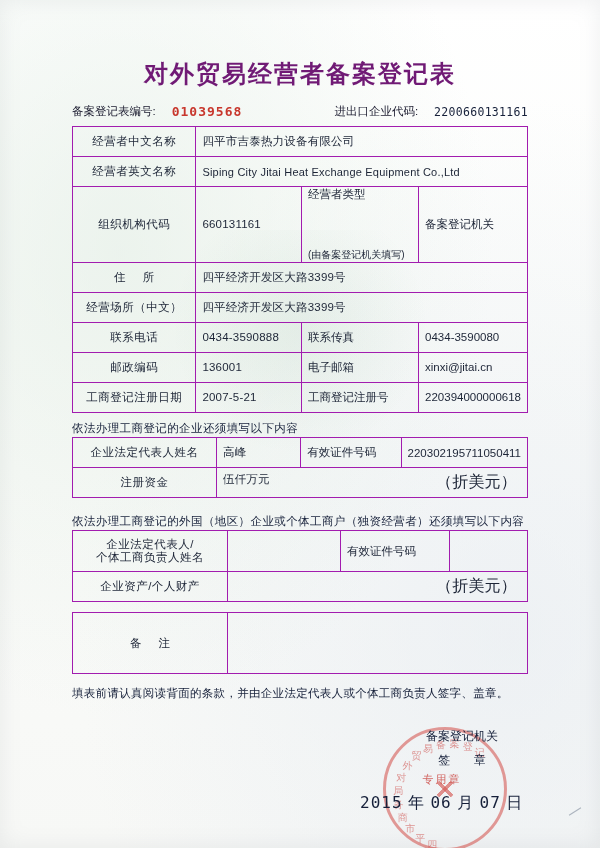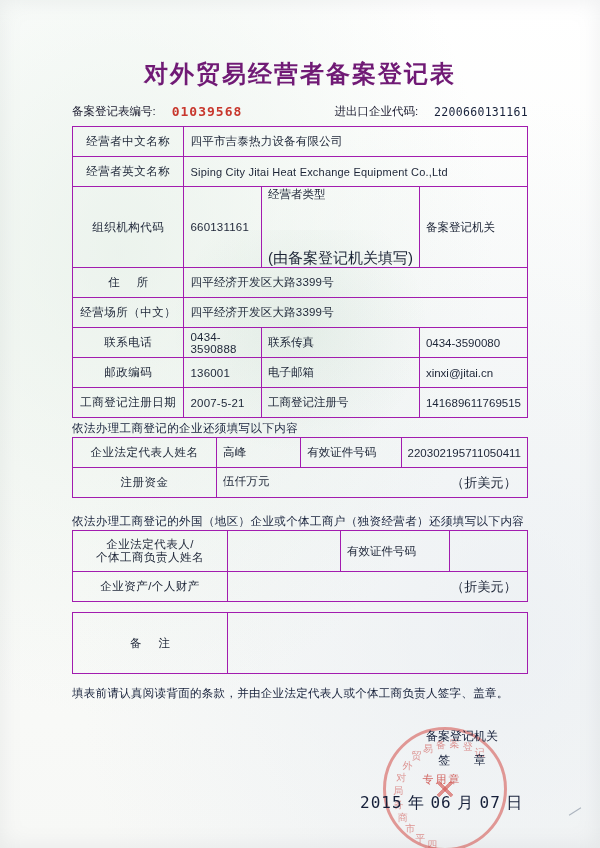--- a/index.html
+++ b/index.html
@@ -124,33 +124,33 @@
   td.val2 {
     padding-left: 10px;
     font-size: 11.5px;
   }
   .two-line {
     line-height: 1.15;
     font-size: 10.5px;
     text-align: center;
   }
   .two-line .l1 { display: block; }
-  .two-line .l2 { display: block; font-size: 15px; margin-top: 48px; }
+  .two-line .l2 { display: block; font-size: 10px; margin-top: 48px; }
 
   .section-note {
     position: absolute;
     left: 72px;
     font-size: 11.5px;
     color: #16203a;
     letter-spacing: 0.4px;
   }
 
   .rmb-note {
     float: right;
-    font-size: 13px;
+    font-size: 16px;
     color: #1c2436;
     padding-right: 4px;
   }
 
   .footnote {
     position: absolute;
     left: 72px;
     top: 686px;
     font-size: 11.5px;
     color: #16203a;
@@ -314,21 +314,21 @@
     <tr>
       <td class="lbl">邮政编码</td>
       <td class="val">136001</td>
       <td class="lbl2">电子邮箱</td>
       <td class="val2">xinxi@jitai.cn</td>
     </tr>
     <tr>
       <td class="lbl">工商登记注册日期</td>
       <td class="val">2007-5-21</td>
       <td class="lbl2">工商登记注册号</td>
-      <td class="val2">141689611769515</td>
+      <td class="val2">220394000000618</td>
     </tr>
   </tbody>
     </table>
 
   <div class="section-note" style="top:421px;">依法办理工商登记的企业还须填写以下内容</div>
 
   <table class="form" style="top:437px;padding-left:33px;">
     <tbody>
         <tr>
       <td class="lbl" style="width:142px">企业法定代表人姓名</td>

